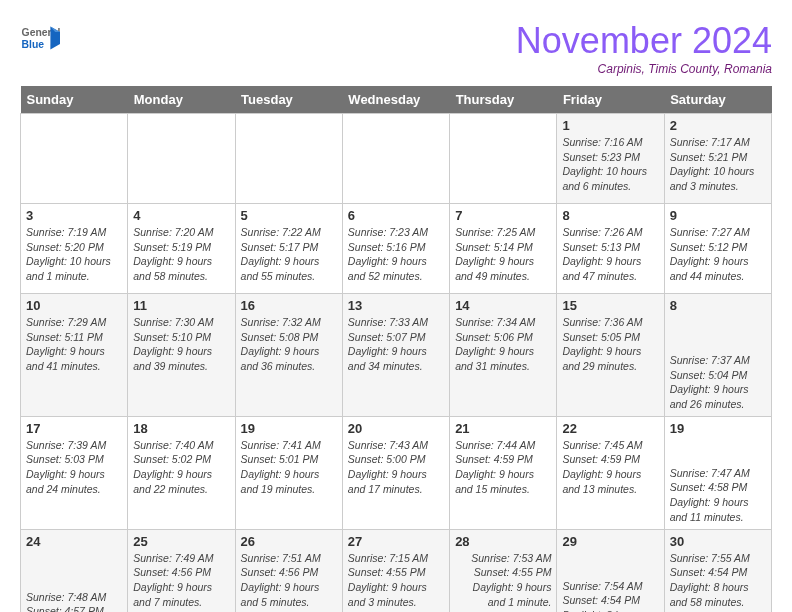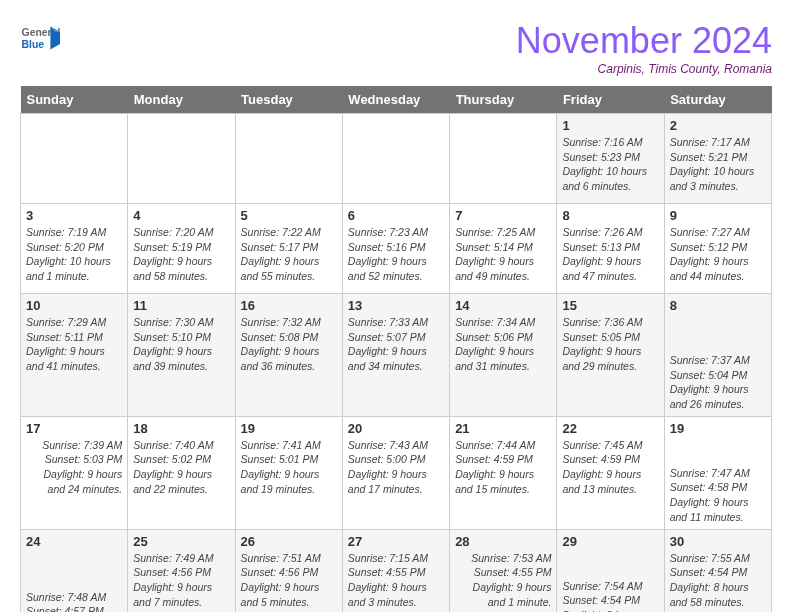--- a/index.html
+++ b/index.html
@@ -213,21 +213,21 @@
         <td>
           <span class="day-number">8</span>
           <div class="day-info" style="white-space: pre-line; margin-top: 40px;">Sunrise: 7:37 AM
 Sunset: 5:04 PM
 Daylight: 9 hours and 26 minutes.</div>
         </td>
       </tr>
       <tr>
         <td>
           <span class="day-number">17</span>
-          <div class="day-info" style="white-space: pre-line; text-align: right;">Sunrise: 7:39 AM
+          <div class="day-info" style="white-space: pre-line;">Sunrise: 7:39 AM
 Sunset: 5:03 PM
 Daylight: 9 hours and 24 minutes.</div>
         </td>
         <td>
           <span class="day-number">18</span>
           <div class="day-info" style="white-space: pre-line;">Sunrise: 7:40 AM
 Sunset: 5:02 PM
 Daylight: 9 hours and 22 minutes.</div>
         </td>
         <td>

